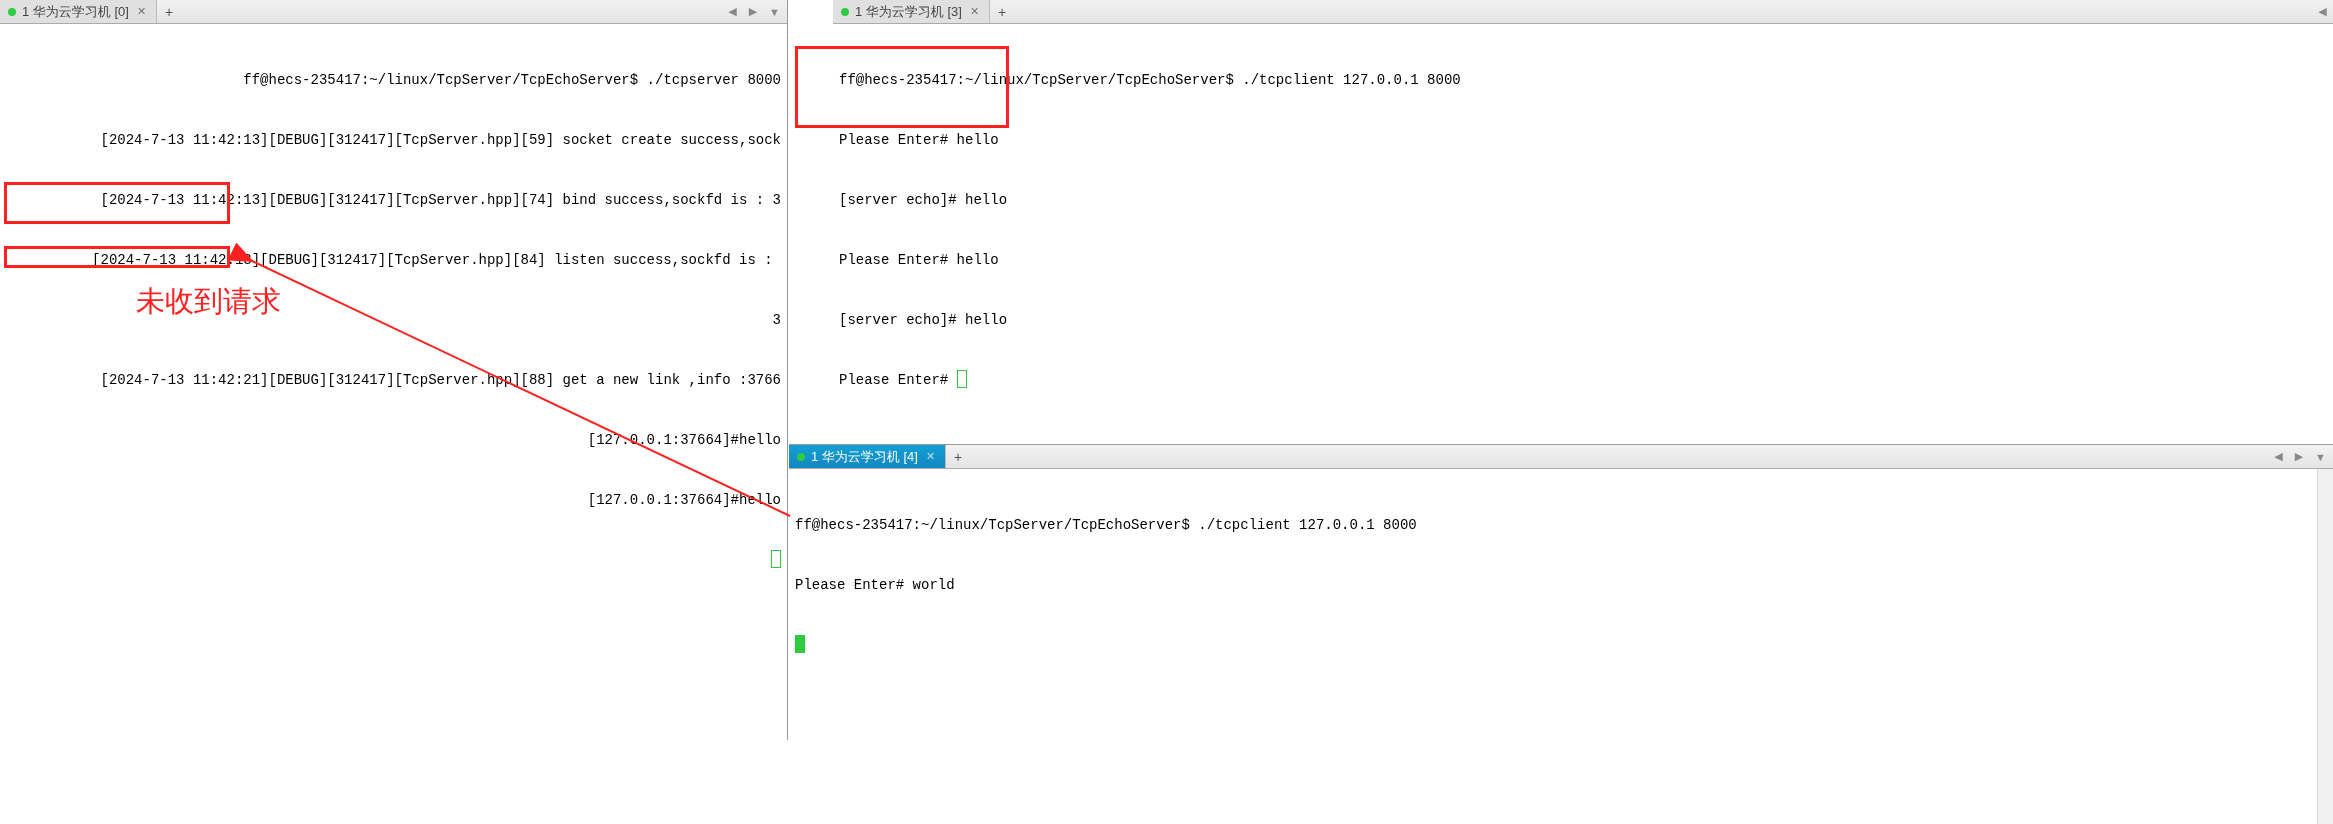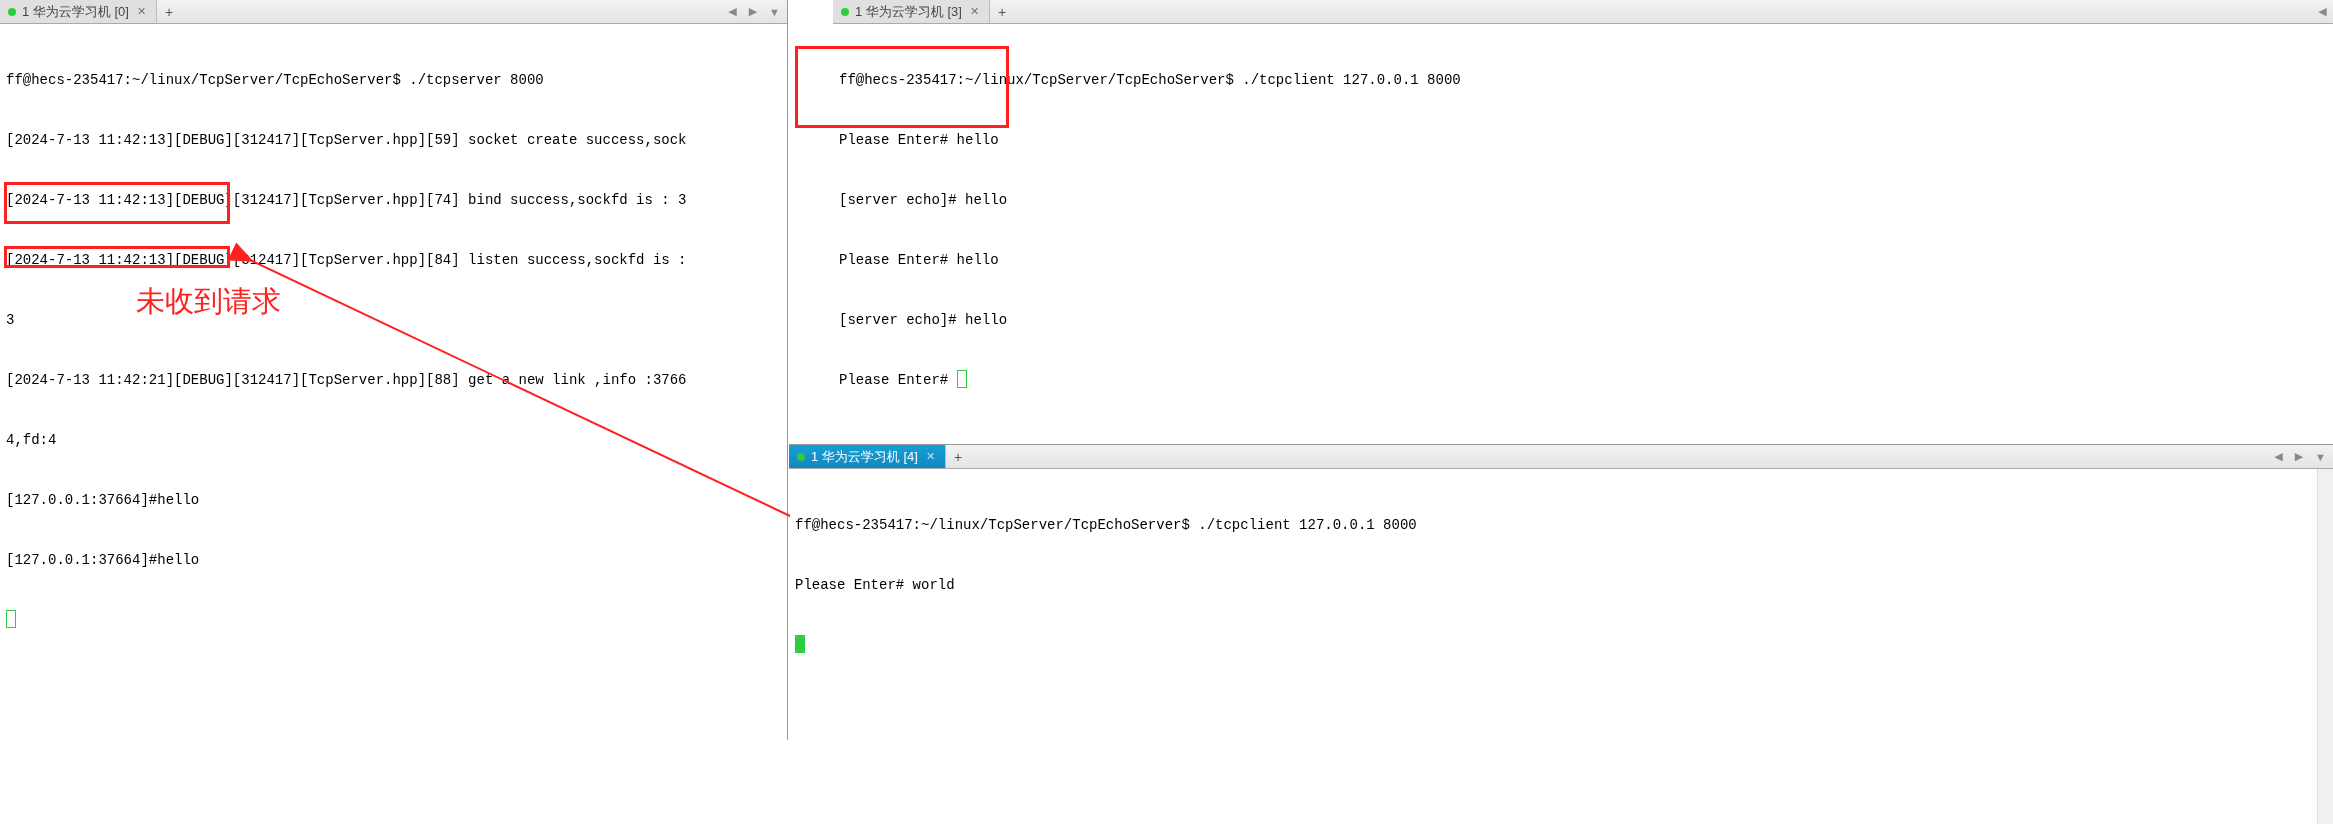--- a/index.html
+++ b/index.html
@@ -11,21 +11,21 @@
     height: 824px;
     position: relative;
     overflow: hidden;
   }
   .pane {
     position: absolute;
     background: #fff;
     display: flex;
     flex-direction: column;
   }
-  .pane-left { left: 0; top: 0; width: 788px; height: 740px; border-right: 1px solid #999; }
+  .pane-left { left: 0; top: 0; width: 788px; height: 740px; border-right: 1px solid #999; text-align: right; }
   .pane-tr { left: 789px; top: 0; width: 1544px; height: 444px; margin-left: 44px; }
   .pane-br { left: 789px; top: 444px; width: 1544px; height: 380px; border-top: 1px solid #999; }
 
   .tabbar {
     height: 24px;
     background: linear-gradient(#f2f2f2, #e4e4e4);
     border-bottom: 1px solid #aaa;
     display: flex;
     align-items: stretch;
     font-family: "Segoe UI", Arial, sans-serif;
@@ -153,21 +153,20 @@
       <span class="nav-down">▼</span>
     </div>
   </div>
   <div class="term">
     <div class="term-line">ff@hecs-235417:~/linux/TcpServer/TcpEchoServer$ ./tcpserver 8000</div>
     <div class="term-line">[2024-7-13 11:42:13][DEBUG][312417][TcpServer.hpp][59] socket create success,sock</div>
     <div class="term-line">[2024-7-13 11:42:13][DEBUG][312417][TcpServer.hpp][74] bind success,sockfd is : 3</div>
     <div class="term-line">[2024-7-13 11:42:13][DEBUG][312417][TcpServer.hpp][84] listen success,sockfd is : </div>
     <div class="term-line">3</div>
     <div class="term-line">[2024-7-13 11:42:21][DEBUG][312417][TcpServer.hpp][88] get a new link ,info :3766</div>
-    <div class="term-line">4,fd:4</div>
     <div class="term-line">[127.0.0.1:37664]#hello</div>
     <div class="term-line">[127.0.0.1:37664]#hello</div>
     <div class="term-line"><span class="cursor-outline"></span></div>
   </div>
 </div>
 
 <div class="pane pane-tr">
   <div class="tabbar">
     <div class="tab inactive">
       <span class="dot"></span>

